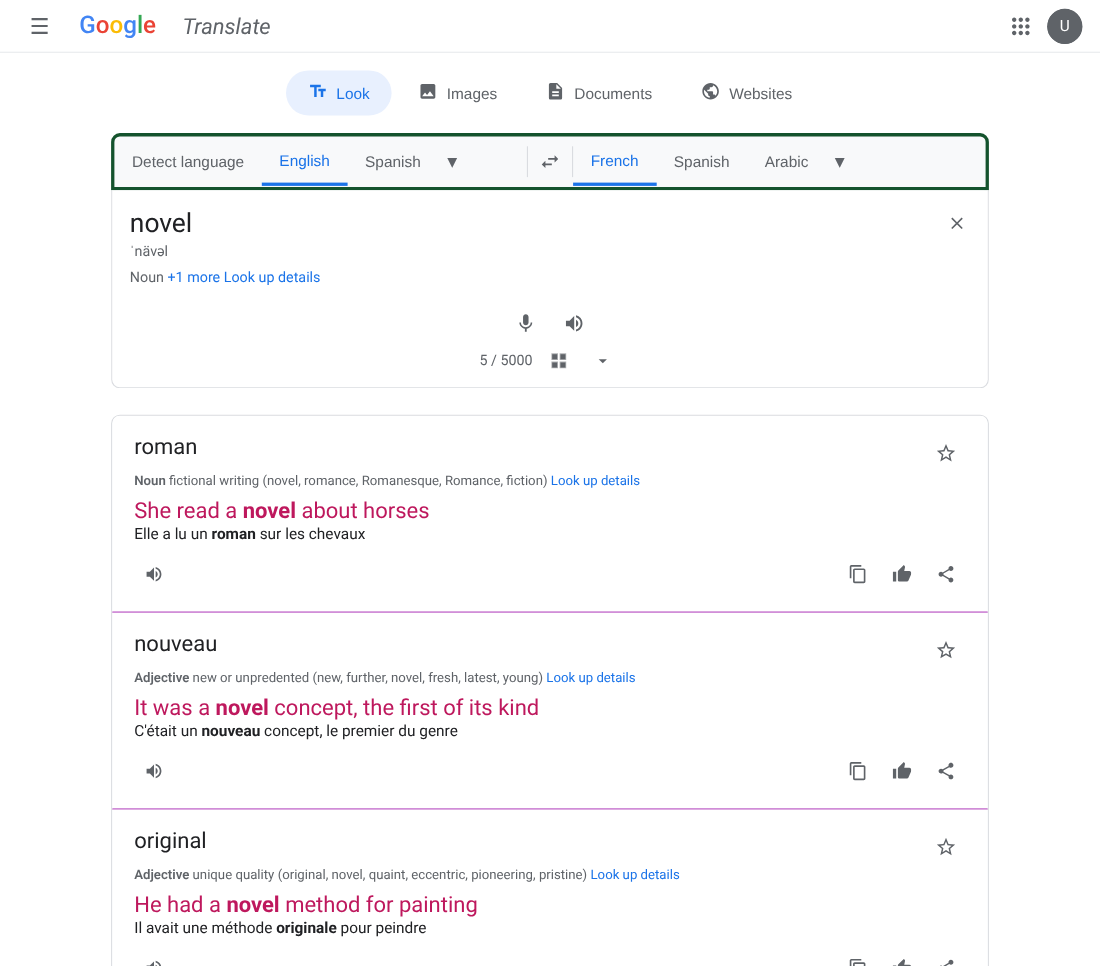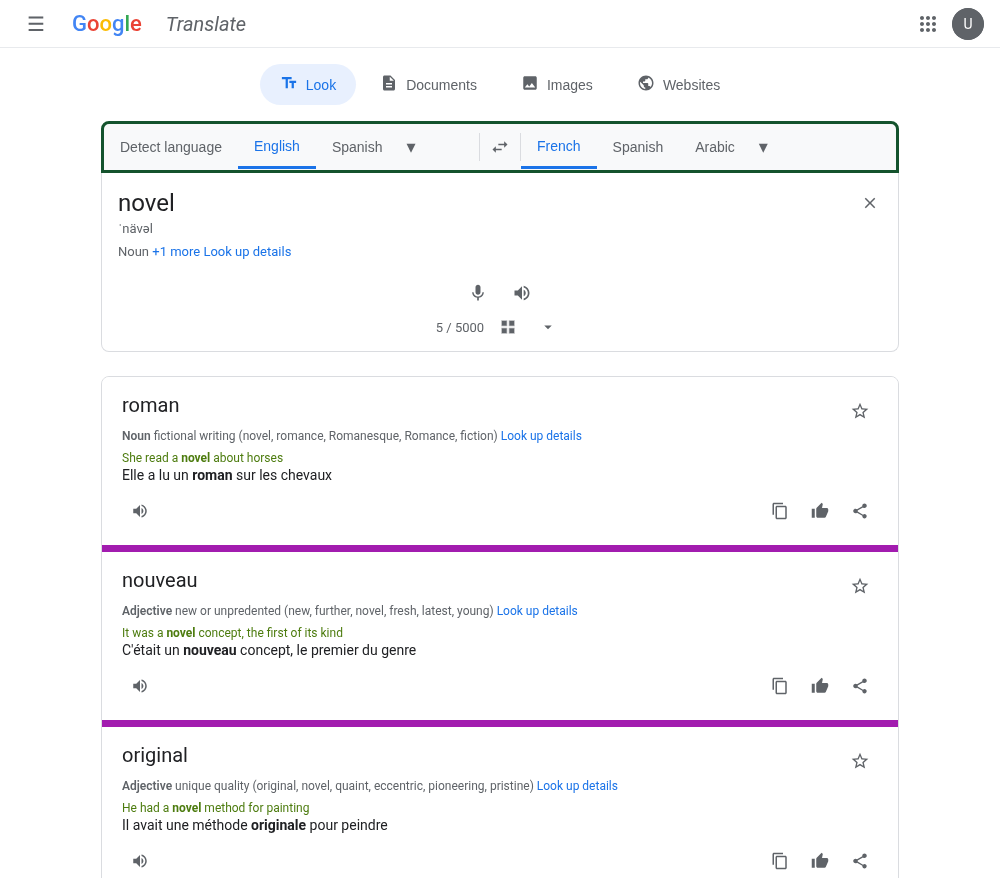--- a/index.html
+++ b/index.html
@@ -94,30 +94,30 @@
       border-radius: 4px; font-size: 16px;
     }
 
     
     .results-card {
       border: 1px solid #dadce0; border-radius: 8px;
       background: #f8f9fa; overflow: hidden;
     }
     .translation-entry {
       padding: 16px 20px;
-      border-bottom: 7px solid #a21caf;
+      border-bottom: 1px solid #a21caf;
       background: #fff;
     }
     .translation-entry:first-child { border-top: none; }
     .translation-word { font-size: 20px; font-weight: 400; color: #202124; margin-bottom: 8px; }
     .translation-meta { font-size: 12px; margin-bottom: 8px; color: #5f6368; }
     .translation-meta .pos { font-weight: 600; color: #5f6368; font-size: 12px; }
     .translation-meta .synonyms { color: #5f6368; }
     .translation-meta a { color: #1a73e8; text-decoration: none; font-size: 12px; }
-    .example-en { font-size: 12px; color: #4d7c0f; margin-bottom: 2px; }
+    .example-en { font-size: 20px; color: #be185d; margin-bottom: 2px; }
     .example-en strong { font-weight: 700; }
     .example-fr { font-size: 14px; color: #202124; margin-bottom: 10px; }
     .example-fr strong { font-weight: 700; }
     .entry-footer {
       display: flex; align-items: center; justify-content: space-between;
       margin-top: 8px;
     }
     .entry-actions { display: flex; gap: 4px; }
     .entry-action-btn {
       width: 36px; height: 36px; display: flex; align-items: center; justify-content: center;
@@ -168,32 +168,32 @@
       <span>
         <svg width="18" height="18" viewBox="0 0 24 24" fill="#1a73e8">
             <path d="M2.5 4v3h5v12h3V7h5V4h-13zm19 5h-9v3h3v7h3v-7h3V9z"></path>
           </svg>
       </span>
       <span>Look</span>
     </button>
     <button class="mode-tab">
       <span>
         <svg width="18" height="18" viewBox="0 0 24 24" fill="#5f6368">
-            <path d="M14 2H6c-1.1 0-1.99.9-1.99 2L4 20c0 1.1.89 2 1.99 2H18c1.1 0 2-.9 2-2V8l-6-6zm2 16H8v-2h8v2zm0-4H8v-2h8v2zm-3-5V3.5L18.5 9H13z"></path>
+            <path d="M21 19V5c0-1.1-.9-2-2-2H5c-1.1 0-2 .9-2 2v14c0 1.1.9 2 2 2h14c1.1 0 2-.9 2-2zM8.5 13.5l2.5 3.01L14.5 12l4.5 6H5l3.5-4.5z"></path>
           </svg>
       </span>
-      <span>Documents</span>
+      <span>Images</span>
     </button>
     <button class="mode-tab">
       <span>
         <svg width="18" height="18" viewBox="0 0 24 24" fill="#5f6368">
-            <path d="M21 19V5c0-1.1-.9-2-2-2H5c-1.1 0-2 .9-2 2v14c0 1.1.9 2 2 2h14c1.1 0 2-.9 2-2zM8.5 13.5l2.5 3.01L14.5 12l4.5 6H5l3.5-4.5z"></path>
+            <path d="M14 2H6c-1.1 0-1.99.9-1.99 2L4 20c0 1.1.89 2 1.99 2H18c1.1 0 2-.9 2-2V8l-6-6zm2 16H8v-2h8v2zm0-4H8v-2h8v2zm-3-5V3.5L18.5 9H13z"></path>
           </svg>
       </span>
-      <span>Images</span>
+      <span>Documents</span>
     </button>
     <button class="mode-tab">
       <span>
         <svg width="18" height="18" viewBox="0 0 24 24" fill="#5f6368">
             <path d="M12 2C6.48 2 2 6.48 2 12s4.48 10 10 10 10-4.48 10-10S17.52 2 12 2zm-1 17.93c-3.95-.49-7-3.85-7-7.93 0-.62.08-1.21.21-1.79L9 15v1c0 1.1.9 2 2 2v1.93zm6.9-2.54c-.26-.81-1-1.39-1.9-1.39h-1v-3c0-.55-.45-1-1-1H8v-2h2c.55 0 1-.45 1-1V7h2c1.1 0 2-.9 2-2v-.41c2.93 1.19 5 4.06 5 7.41 0 2.08-.8 3.97-2.1 5.39z"></path>
           </svg>
       </span>
       <span>Websites</span>
     </button>
   </div>

